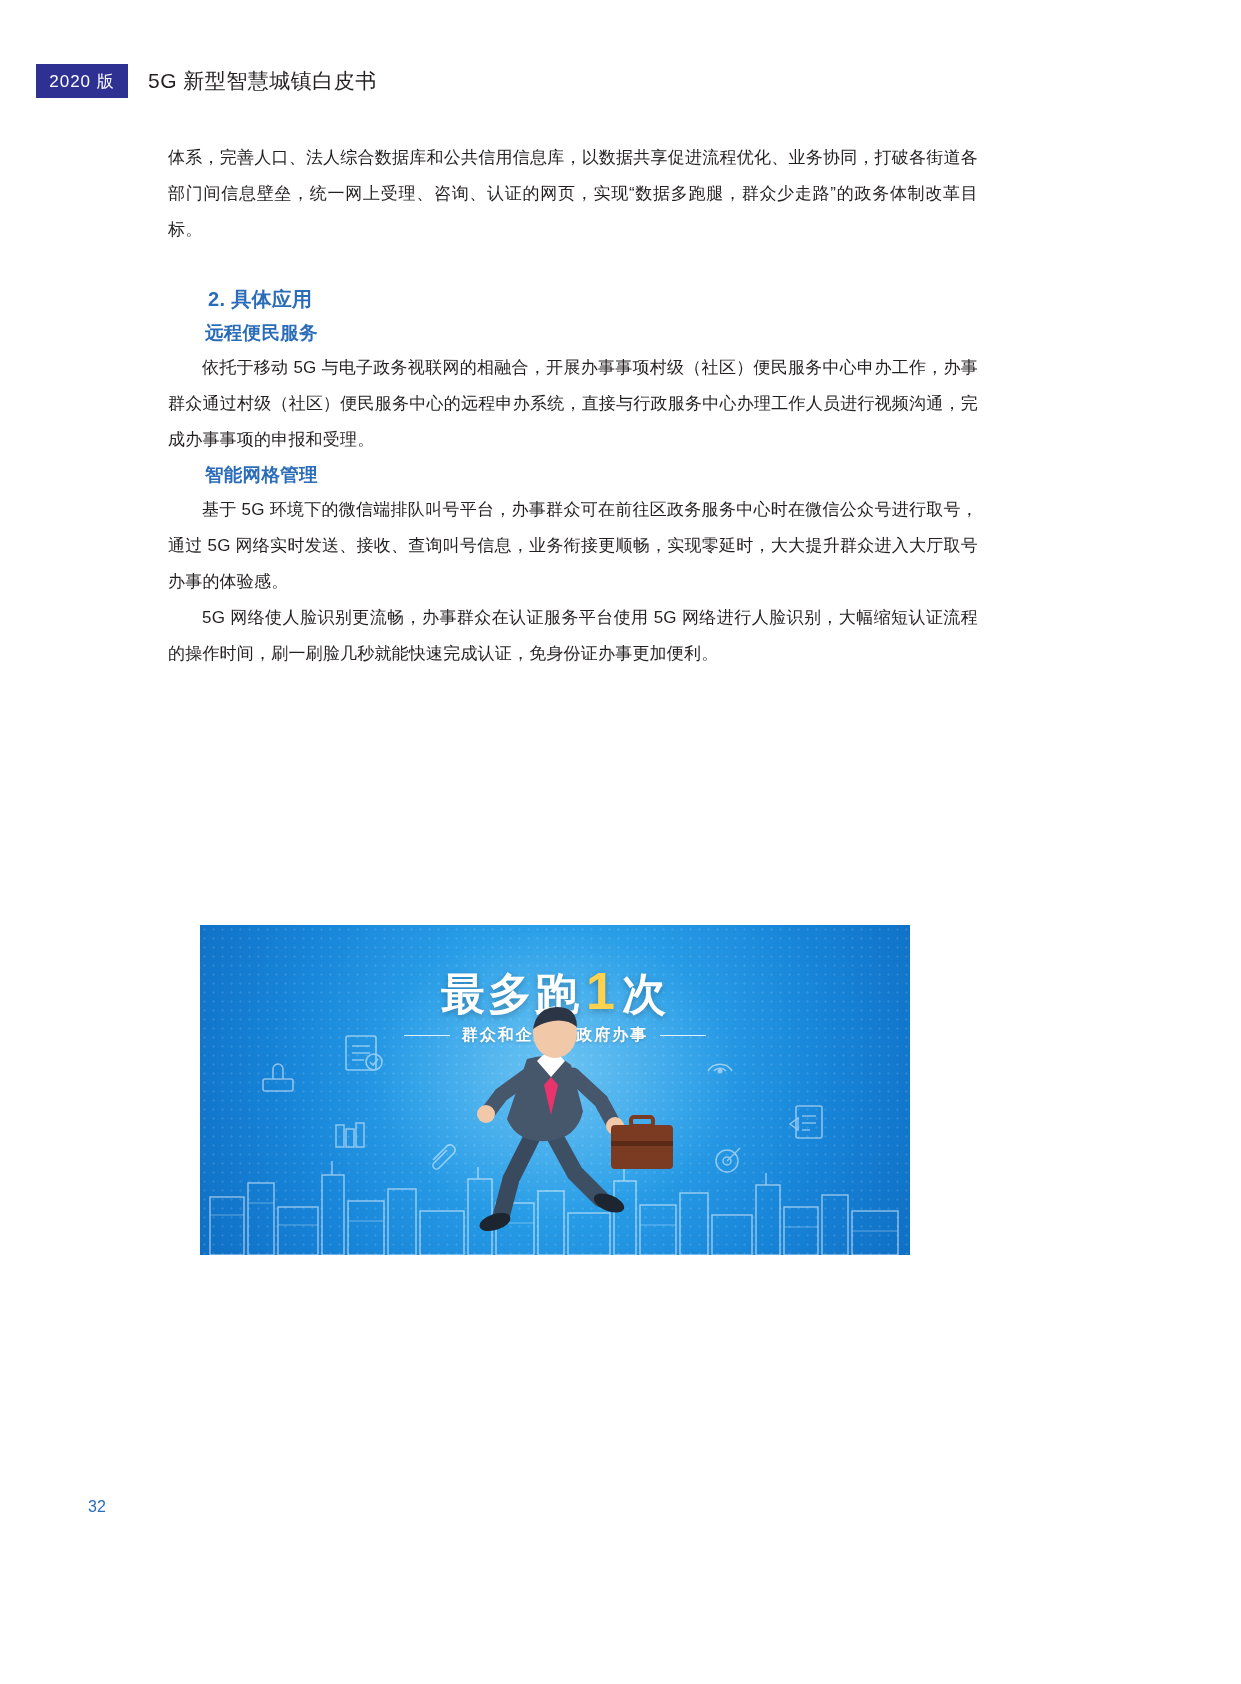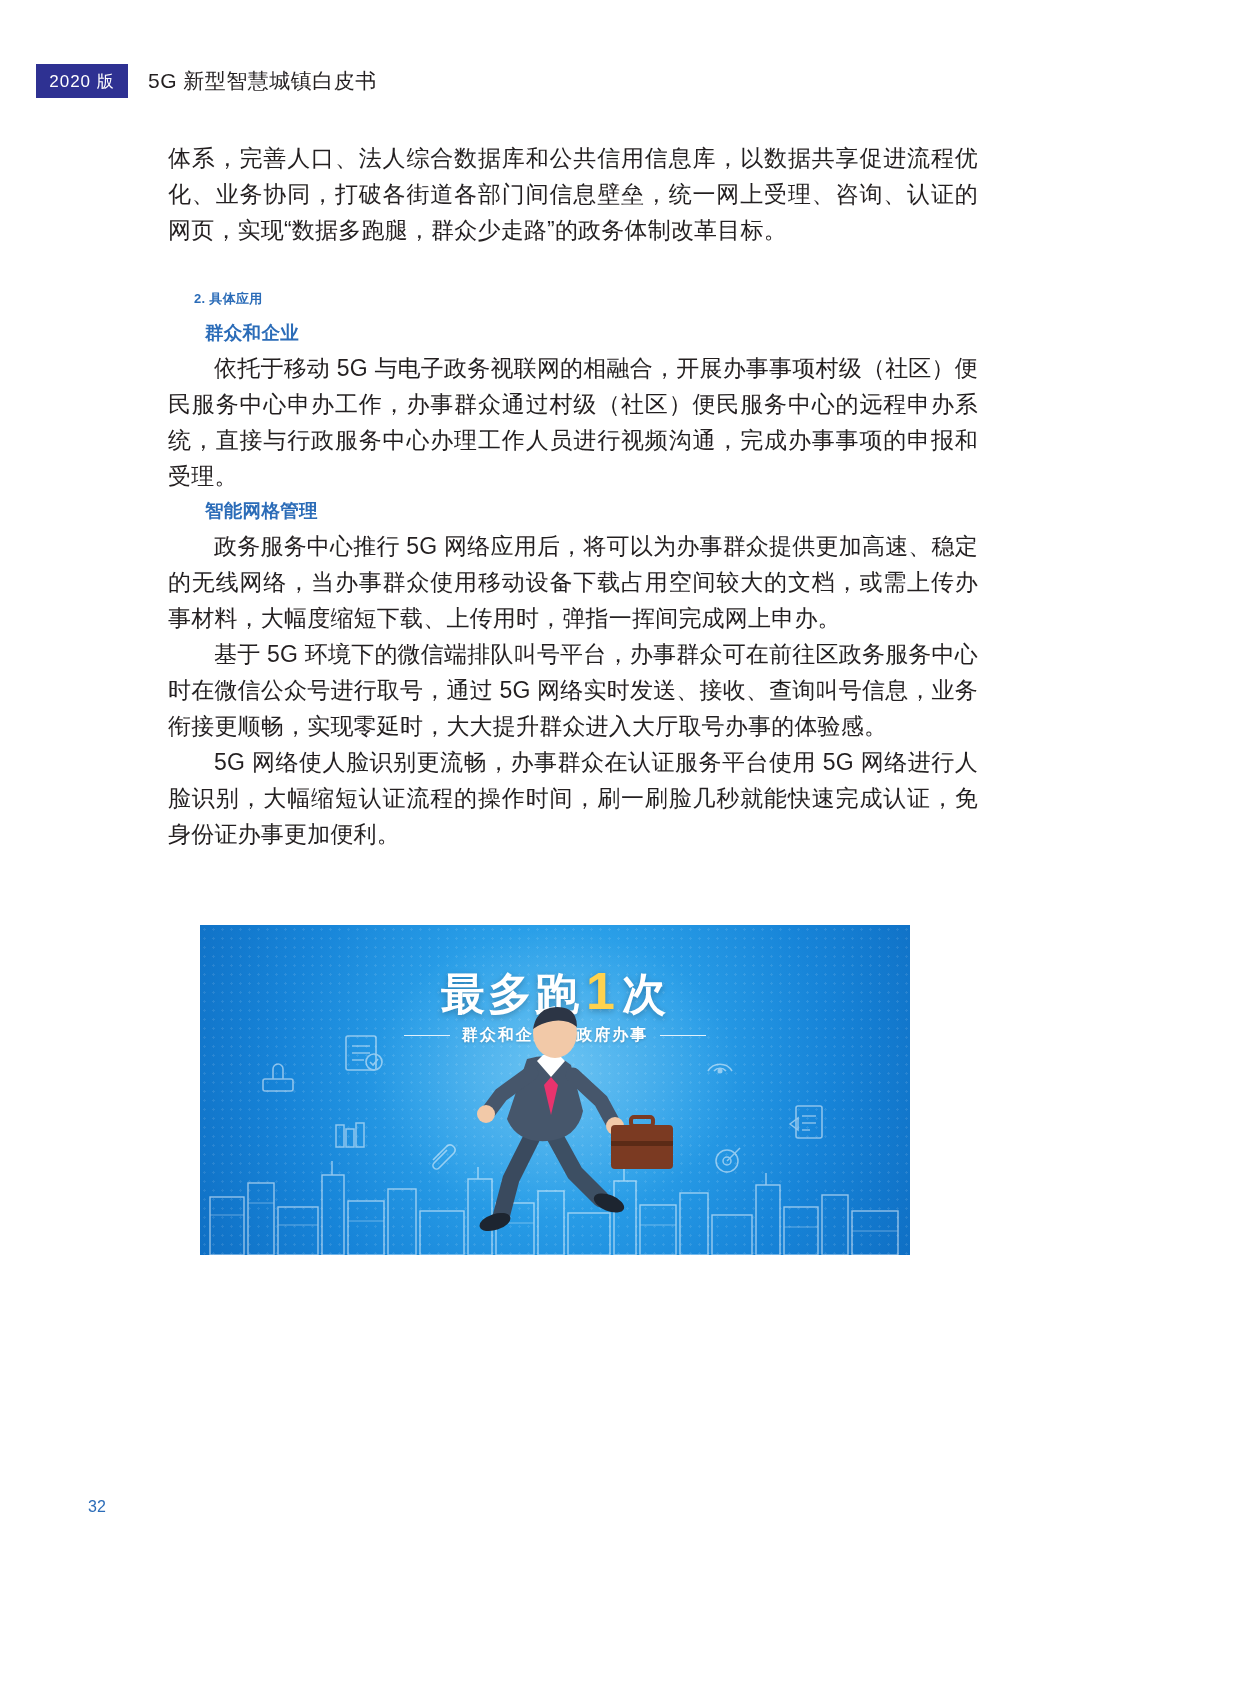--- a/index.html
+++ b/index.html
@@ -71,35 +71,35 @@
   
   .content {
     position: absolute;
     left: 168px;
     top: 140px;
     width: 810px;
   }
 
   p.body {
     margin: 0 0 0 0;
-    font-size: 23px;
+    font-size: 17px;
     line-height: 36px;
     text-align: justify;
     text-justify: inter-ideograph;
     color: #231f20;
     letter-spacing: 0.2px;
   }
   p.indent {
     text-indent: 2em;
   }
   .gap-lg { height: 34px; }
 
   h3.sub-num {
     margin: 0;
-    font-size: 13px;
+    font-size: 20px;
     font-weight: bold;
     color: #2b6cb8;
     text-indent: 2em;
     line-height: 34px;
     letter-spacing: 0.3px;
   }
   h4.sub-head {
     margin: 0;
     font-size: 18.5px;
     font-weight: bold;
@@ -220,25 +220,24 @@
 
 <div class="content">
 
   <p class="body">体系，完善人口、法人综合数据库和公共信用信息库，以数据共享促进流程优化、业务协同，打破各街道各部门间信息壁垒，统一网上受理、咨询、认证的网页，实现“数据多跑腿，群众少走路”的政务体制改革目标。</p>
 
   <div class="gap-lg"></div>
 
   <h3 class="sub-num">2. 具体应用</h3>
 
 
-  <h4 class="sub-head">群众和企业</h4>
+  <h4 class="sub-head">远程便民服务</h4>
   <p class="body indent">依托于移动 5G 与电子政务视联网的相融合，开展办事事项村级（社区）便民服务中心申办工作，办事群众通过村级（社区）便民服务中心的远程申办系统，直接与行政服务中心办理工作人员进行视频沟通，完成办事事项的申报和受理。</p>
 
   <h4 class="sub-head">智能网格管理</h4>
-  <p class="body indent">政务服务中心推行 5G 网络应用后，将可以为办事群众提供更加高速、稳定的无线网络，当办事群众使用移动设备下载占用空间较大的文档，或需上传办事材料，大幅度缩短下载、上传用时，弹指一挥间完成网上申办。</p>
   <p class="body indent">基于 5G 环境下的微信端排队叫号平台，办事群众可在前往区政务服务中心时在微信公众号进行取号，通过 5G 网络实时发送、接收、查询叫号信息，业务衔接更顺畅，实现零延时，大大提升群众进入大厅取号办事的体验感。</p>
   <p class="body indent">5G 网络使人脸识别更流畅，办事群众在认证服务平台使用 5G 网络进行人脸识别，大幅缩短认证流程的操作时间，刷一刷脸几秒就能快速完成认证，免身份证办事更加便利。</p>
 
 </div>
 
 <div class="figure">
   <div class="fig-bg"></div>
   <div class="fig-glow"></div>
   <div class="fig-dots"></div>
 

